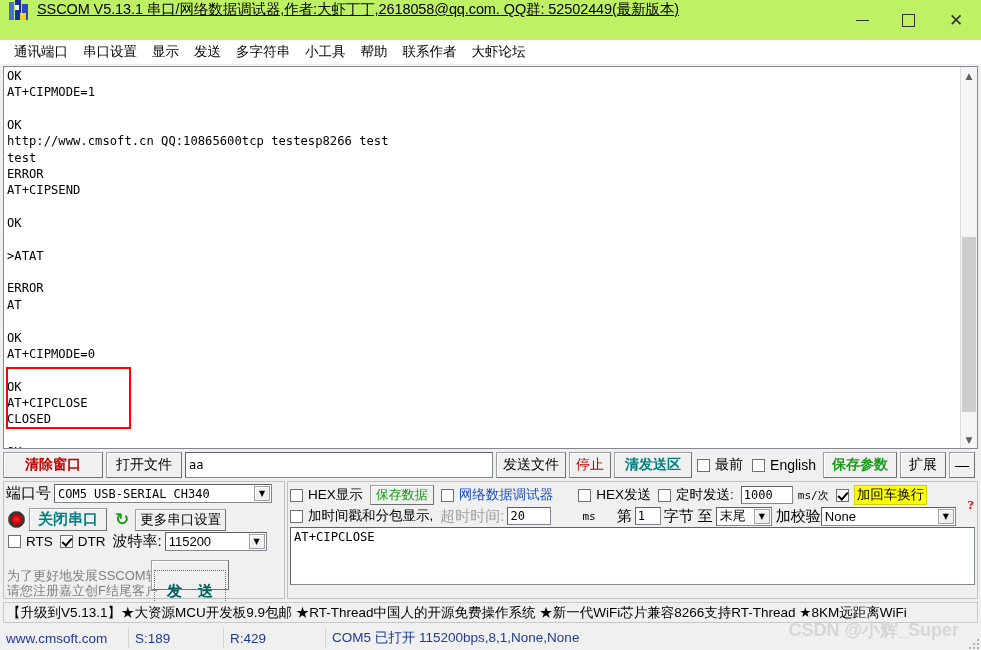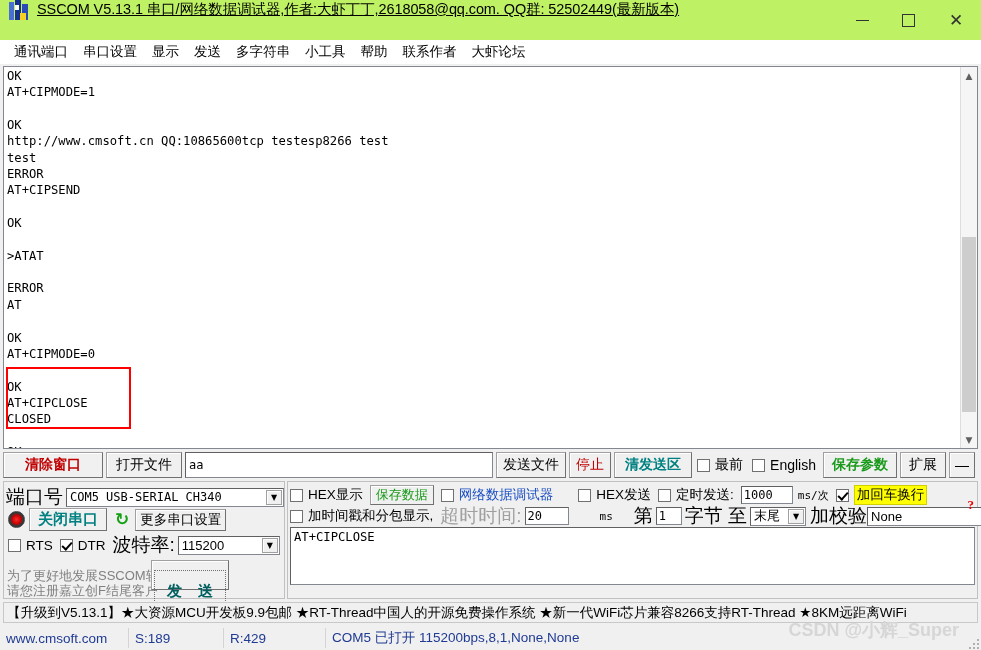--- a/index.html
+++ b/index.html
@@ -217,21 +217,21 @@
     left: 3px; top: 481px;
     width: 282px; height: 118px;
     background: #f0f0f0;
     border: 1px solid #c0c0c0;
     box-sizing: border-box;
   }
   .row-port {
     position: absolute; left: 2px; top: 2px;
     display: flex; align-items: center;
   }
-  .lbl { font-size: 19px; color: #000; white-space: nowrap; }
+  .lbl { font-size: 15px; color: #000; white-space: nowrap; }
   .combo {
     background: #ffffff;
     border: 1px solid #828790;
     border-top-color: #606060;
     border-left-color: #606060;
     height: 19px;
     display: flex; align-items: center;
     box-sizing: border-box;
     position: relative;
     font-family: "DejaVu Sans Mono", monospace;

